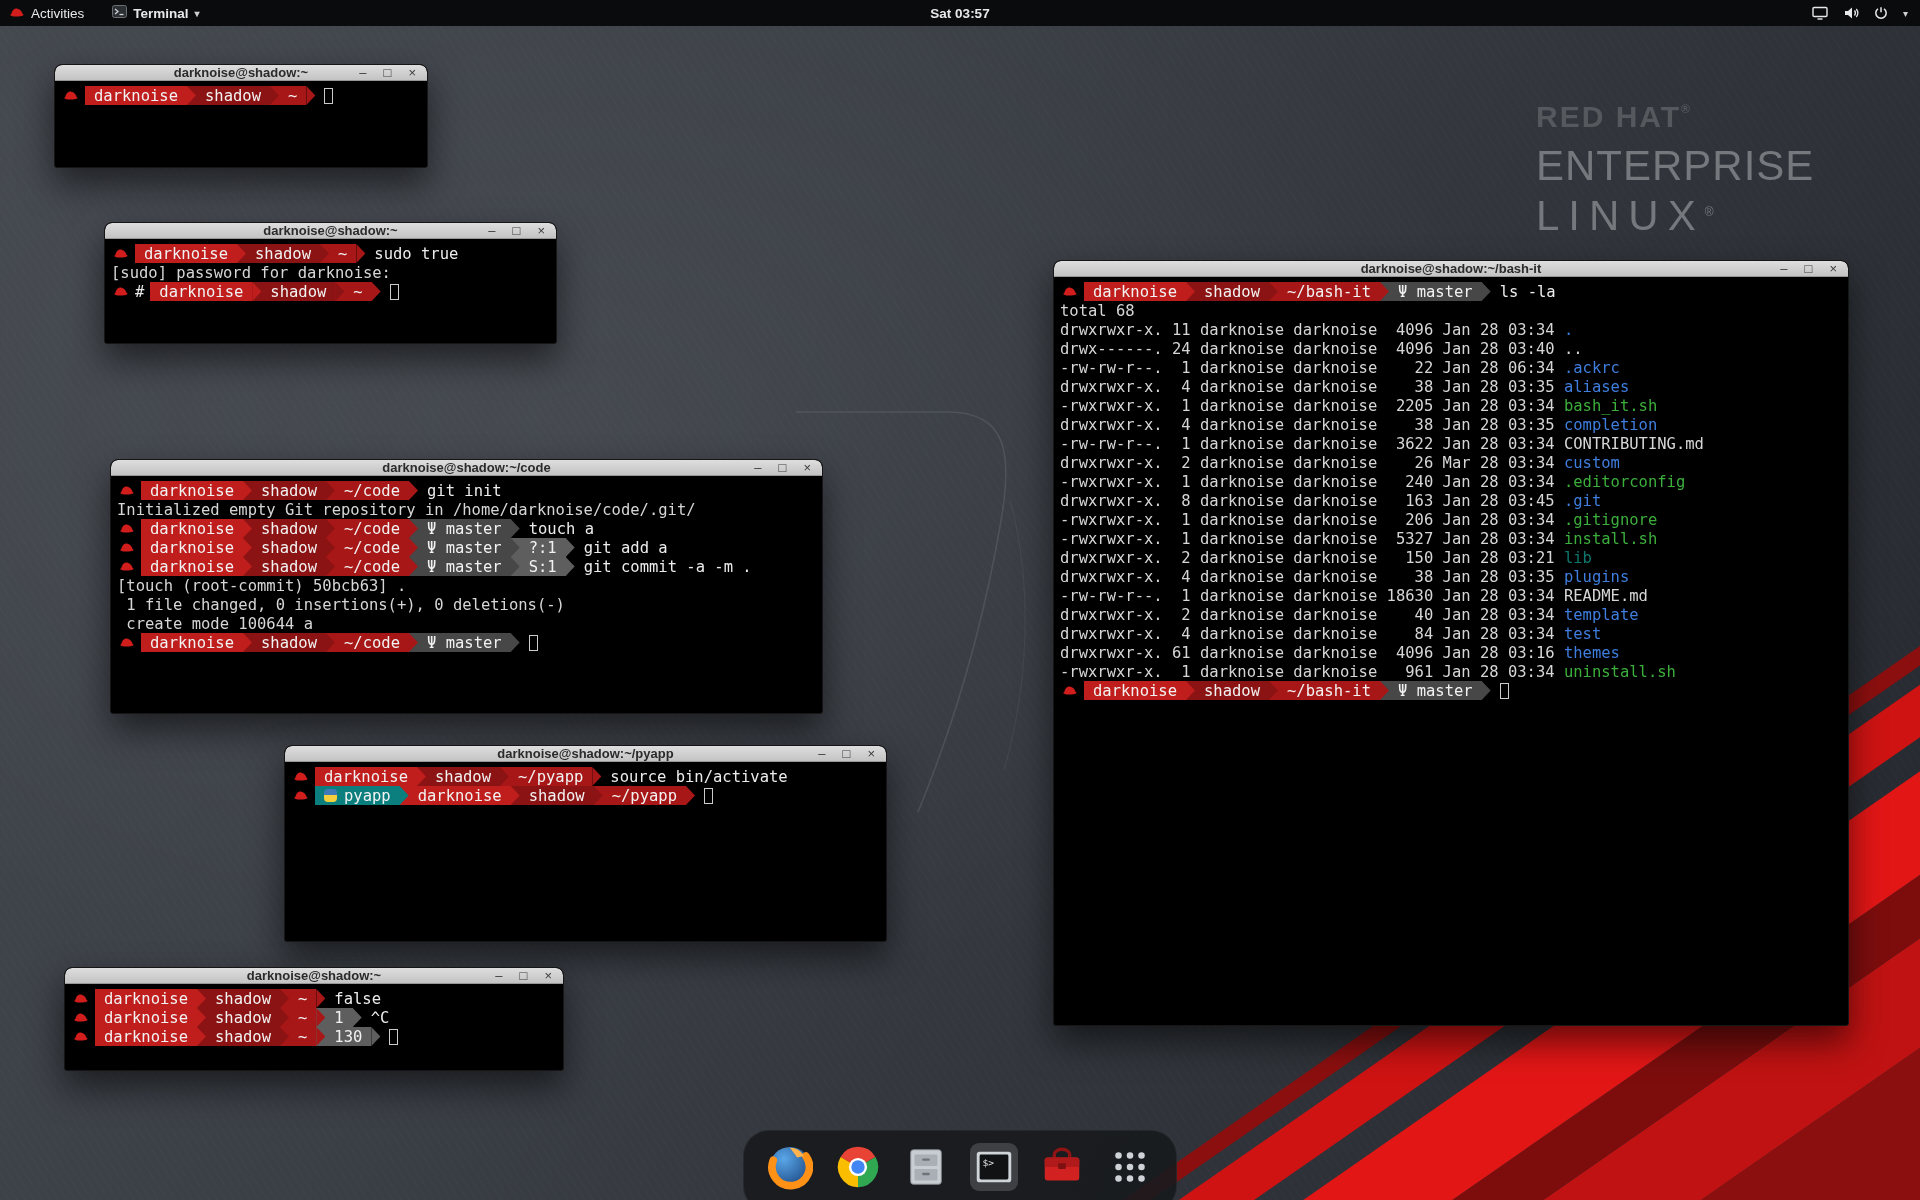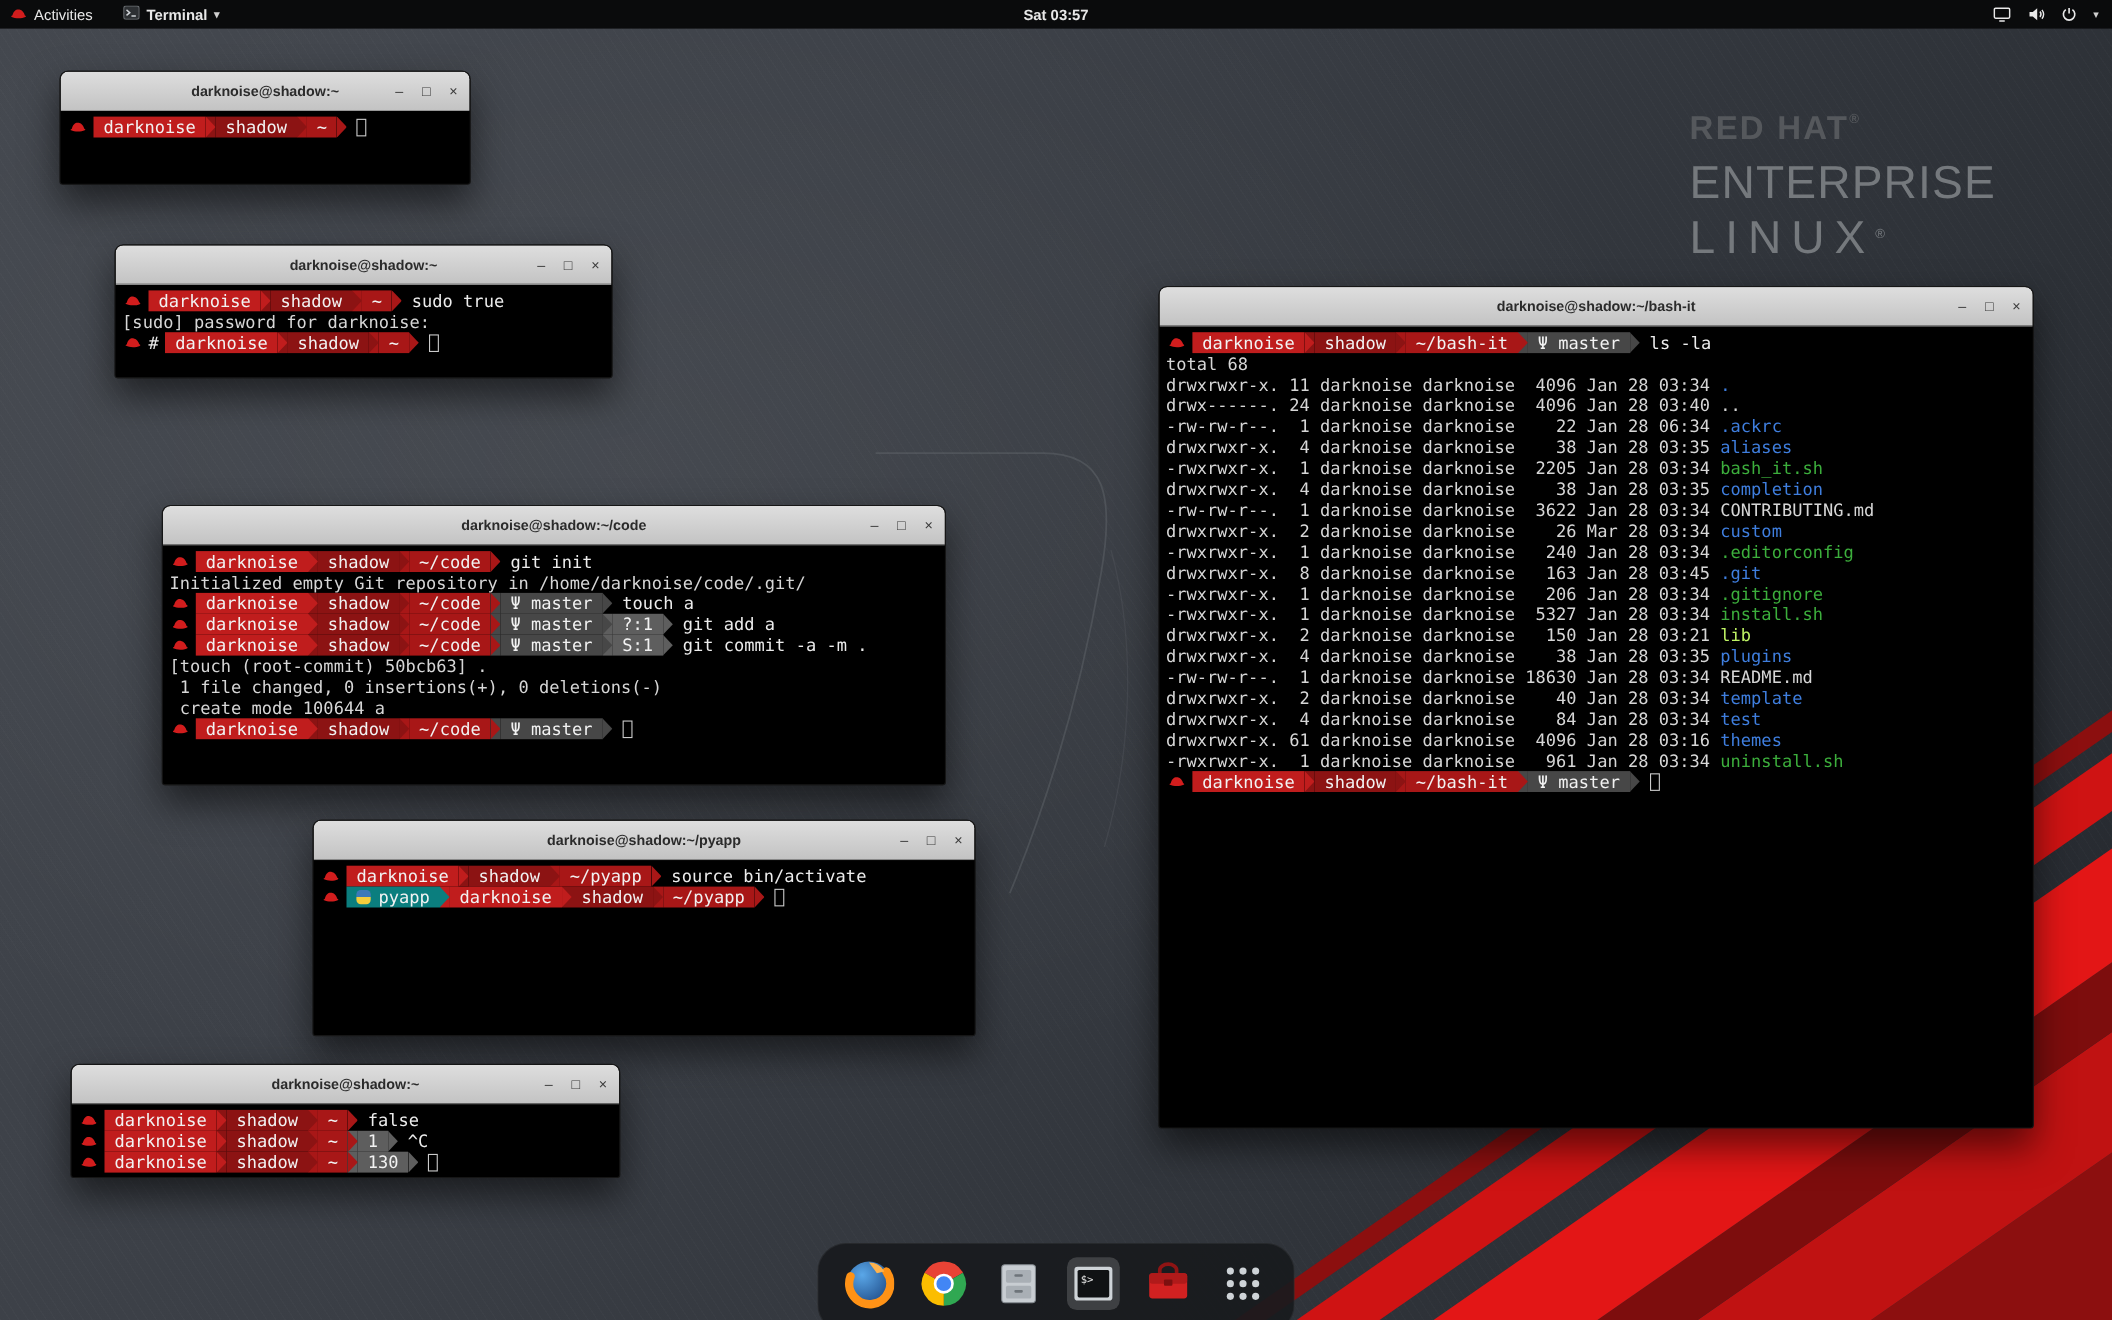--- a/index.html
+++ b/index.html
@@ -20,21 +20,21 @@
   
   .topbar{position:absolute;top:0;left:0;right:0;height:26px;background:#0a0b0c;display:flex;align-items:center;color:#e8e8e8;font-size:13.5px;z-index:100}
   .tb-left{display:flex;align-items:center;gap:7px;padding-left:9px}
   .tb-app{display:flex;align-items:center;gap:6px;margin-left:28px;font-weight:bold}
   .tb-clock{position:absolute;left:50%;transform:translateX(-50%);font-weight:bold}
   .tb-right{margin-left:auto;display:flex;align-items:center;gap:15px;padding-right:12px}
   .caret{font-size:10px;color:#cfcfcf}
   .tb-item{display:flex;align-items:center;gap:6px;cursor:default}
   
   .term-window{position:absolute;background:#000;border:1px solid #161616;border-radius:8px 8px 3px 3px;box-shadow:0 16px 34px rgba(0,0,0,.55);overflow:hidden;z-index:2}
-  .titlebar{height:36px;background:linear-gradient(#dedede,#c3c3c3);border-bottom:1px solid #979797;border-radius:7px 7px 0 0;position:relative;display:flex;align-items:center}
+  .titlebar{height:16px;background:linear-gradient(#dedede,#c3c3c3);border-bottom:1px solid #979797;border-radius:7px 7px 0 0;position:relative;display:flex;align-items:center}
   .titlebar .title{position:absolute;left:0;right:0;text-align:center;font-size:13px;font-weight:bold;color:#2b2b2b}
   .titlebar .controls{margin-left:auto;display:flex;align-items:center;gap:17px;padding-right:11px;z-index:1}
   .wbtn{font-size:13px;color:#3a3a3a;line-height:1;cursor:default}
   .term-body{padding:5px 6px;color:#d6d6d6}
   .tline{display:flex;align-items:center;height:19px;white-space:pre;font-family:"DejaVu Sans Mono",monospace;font-size:15.5px}
   .seg{display:flex;align-items:center;height:19px;padding:0 9px;color:#f2f2f2}
   .sep{width:9px;height:19px;position:relative;flex:none}
   .sep-t{position:absolute;inset:0;clip-path:polygon(0 0,100% 50%,0 100%)}
   .hat{width:17px;height:12px;margin:0 5px 0 2px;flex:none;display:flex;align-items:center}
   .rootmark{margin-right:6px;color:#e8e8e8}
@@ -143,21 +143,21 @@
       <div class="term-body">
         <div class="tline"><div class="hat"><svg width="16" height="11" viewBox="0 0 16 11">
               <path d="M2.2 7.2 C3.5 2.4 6 1.1 8.6 1.7 C11.4 2.4 13 4.6 13.6 7.0 C14.6 7.3 15 7.9 14 8.5 C11 10 4.5 10 1.6 8.4 C0.8 7.9 1.3 7.3 2.2 7.2 Z" fill="#d21d1d"></path>
             </svg></div><div class="seg" style="background: rgb(192, 29, 29);"><span>darknoise</span></div><div class="sep" style="background: rgb(140, 19, 19);"><div class="sep-t" style="background: rgb(192, 29, 29);"></div></div><div class="seg" style="background: rgb(140, 19, 19);"><span>shadow</span></div><div class="sep" style="background: rgb(168, 23, 23);"><div class="sep-t" style="background: rgb(140, 19, 19);"></div></div><div class="seg" style="background: rgb(168, 23, 23);"><span>~</span></div><div class="sep"><div class="sep-t" style="background: rgb(168, 23, 23);"></div></div><div class="cmd">sudo true</div></div>
         <div class="tline"><span>[sudo] password for darknoise: </span></div>
         <div class="tline"><div class="hat"><svg width="16" height="11" viewBox="0 0 16 11">
               <path d="M2.2 7.2 C3.5 2.4 6 1.1 8.6 1.7 C11.4 2.4 13 4.6 13.6 7.0 C14.6 7.3 15 7.9 14 8.5 C11 10 4.5 10 1.6 8.4 C0.8 7.9 1.3 7.3 2.2 7.2 Z" fill="#d21d1d"></path>
             </svg></div><div class="rootmark">#</div><div class="seg" style="background: rgb(192, 29, 29);"><span>darknoise</span></div><div class="sep" style="background: rgb(140, 19, 19);"><div class="sep-t" style="background: rgb(192, 29, 29);"></div></div><div class="seg" style="background: rgb(140, 19, 19);"><span>shadow</span></div><div class="sep" style="background: rgb(168, 23, 23);"><div class="sep-t" style="background: rgb(140, 19, 19);"></div></div><div class="seg" style="background: rgb(168, 23, 23);"><span>~</span></div><div class="sep"><div class="sep-t" style="background: rgb(168, 23, 23);"></div></div><div class="cursor"></div></div>
       </div>
     </div>
-    <div class="term-window" style="left: 110px; top: 459px; width: 713px; height: 255px; margin-left: 37px;">
+    <div class="term-window" style="left: 110px; top: 459px; width: 713px; height: 255px;">
       <div class="titlebar">
         <div class="title">darknoise@shadow:~/code</div>
         <div class="controls">
           <div class="wbtn">–</div>
           <div class="wbtn">□</div>
           <div class="wbtn">×</div>
         </div>
       </div>
       <div class="term-body">
         <div class="tline"><div class="hat"><svg width="16" height="11" viewBox="0 0 16 11">
@@ -239,21 +239,21 @@
         <div class="tline"><span>-rw-rw-r--.  1 darknoise darknoise    22 Jan 28 06:34 </span><span style="color: rgb(63, 126, 222);">.ackrc</span></div>
         <div class="tline"><span>drwxrwxr-x.  4 darknoise darknoise    38 Jan 28 03:35 </span><span style="color: rgb(63, 126, 222);">aliases</span></div>
         <div class="tline"><span>-rwxrwxr-x.  1 darknoise darknoise  2205 Jan 28 03:34 </span><span style="color: rgb(60, 174, 60);">bash_it.sh</span></div>
         <div class="tline"><span>drwxrwxr-x.  4 darknoise darknoise    38 Jan 28 03:35 </span><span style="color: rgb(63, 126, 222);">completion</span></div>
         <div class="tline"><span>-rw-rw-r--.  1 darknoise darknoise  3622 Jan 28 03:34 </span><span style="color: rgb(214, 214, 214);">CONTRIBUTING.md</span></div>
         <div class="tline"><span>drwxrwxr-x.  2 darknoise darknoise    26 Mar 28 03:34 </span><span style="color: rgb(63, 126, 222);">custom</span></div>
         <div class="tline"><span>-rwxrwxr-x.  1 darknoise darknoise   240 Jan 28 03:34 </span><span style="color: rgb(60, 174, 60);">.editorconfig</span></div>
         <div class="tline"><span>drwxrwxr-x.  8 darknoise darknoise   163 Jan 28 03:45 </span><span style="color: rgb(63, 126, 222);">.git</span></div>
         <div class="tline"><span>-rwxrwxr-x.  1 darknoise darknoise   206 Jan 28 03:34 </span><span style="color: rgb(60, 174, 60);">.gitignore</span></div>
         <div class="tline"><span>-rwxrwxr-x.  1 darknoise darknoise  5327 Jan 28 03:34 </span><span style="color: rgb(60, 174, 60);">install.sh</span></div>
-        <div class="tline"><span>drwxrwxr-x.  2 darknoise darknoise   150 Jan 28 03:21 </span><span style="color: #bef264;">lib</span></div>
+        <div class="tline"><span>drwxrwxr-x.  2 darknoise darknoise   150 Jan 28 03:21 </span><span style="color: #0f766e;">lib</span></div>
         <div class="tline"><span>drwxrwxr-x.  4 darknoise darknoise    38 Jan 28 03:35 </span><span style="color: rgb(63, 126, 222);">plugins</span></div>
         <div class="tline"><span>-rw-rw-r--.  1 darknoise darknoise 18630 Jan 28 03:34 </span><span style="color: rgb(214, 214, 214);">README.md</span></div>
         <div class="tline"><span>drwxrwxr-x.  2 darknoise darknoise    40 Jan 28 03:34 </span><span style="color: rgb(63, 126, 222);">template</span></div>
         <div class="tline"><span>drwxrwxr-x.  4 darknoise darknoise    84 Jan 28 03:34 </span><span style="color: rgb(63, 126, 222);">test</span></div>
         <div class="tline"><span>drwxrwxr-x. 61 darknoise darknoise  4096 Jan 28 03:16 </span><span style="color: rgb(63, 126, 222);">themes</span></div>
         <div class="tline"><span>-rwxrwxr-x.  1 darknoise darknoise   961 Jan 28 03:34 </span><span style="color: rgb(60, 174, 60);">uninstall.sh</span></div>
         <div class="tline"><div class="hat"><svg width="16" height="11" viewBox="0 0 16 11">
               <path d="M2.2 7.2 C3.5 2.4 6 1.1 8.6 1.7 C11.4 2.4 13 4.6 13.6 7.0 C14.6 7.3 15 7.9 14 8.5 C11 10 4.5 10 1.6 8.4 C0.8 7.9 1.3 7.3 2.2 7.2 Z" fill="#d21d1d"></path>
             </svg></div><div class="seg" style="background: rgb(192, 29, 29);"><span>darknoise</span></div><div class="sep" style="background: rgb(140, 19, 19);"><div class="sep-t" style="background: rgb(192, 29, 29);"></div></div><div class="seg" style="background: rgb(140, 19, 19);"><span>shadow</span></div><div class="sep" style="background: rgb(168, 23, 23);"><div class="sep-t" style="background: rgb(140, 19, 19);"></div></div><div class="seg" style="background: rgb(168, 23, 23);"><span>~/bash-it</span></div><div class="sep" style="background: rgb(71, 71, 71);"><div class="sep-t" style="background: rgb(168, 23, 23);"></div></div><div class="seg" style="background: rgb(71, 71, 71);"><span>Ψ master</span></div><div class="sep"><div class="sep-t" style="background: rgb(71, 71, 71);"></div></div><div class="cursor"></div></div>
       </div>

